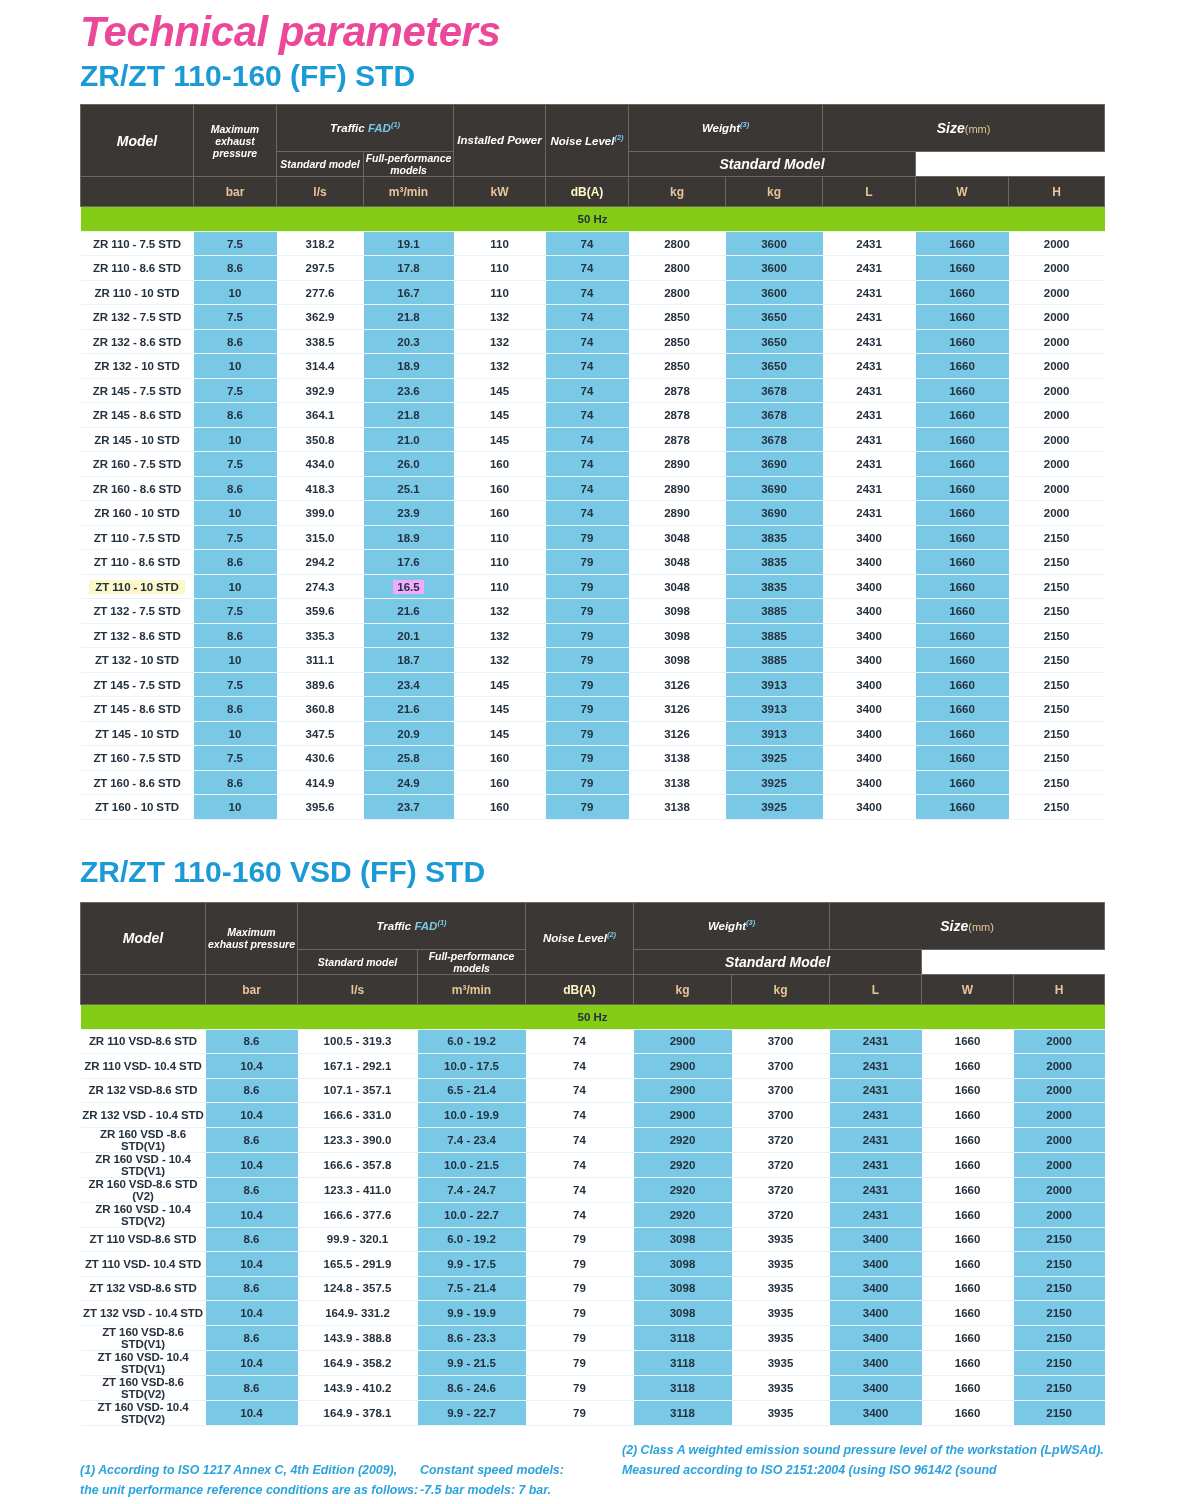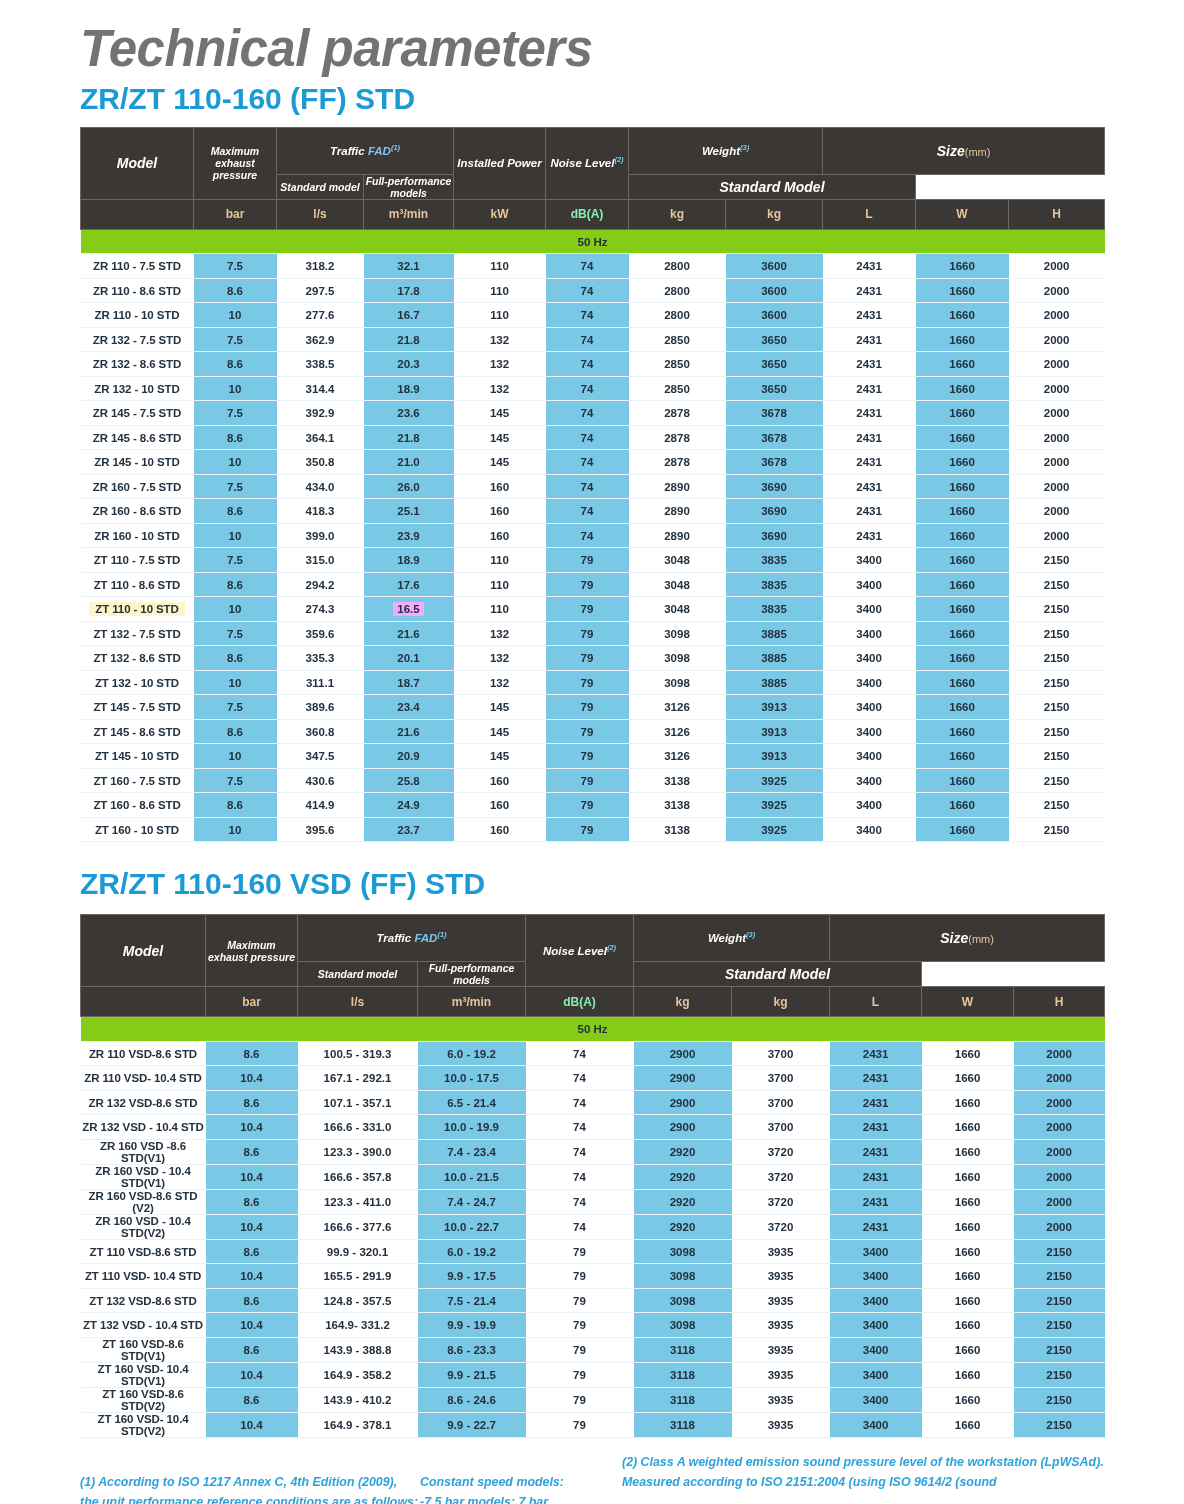--- a/index.html
+++ b/index.html
@@ -8,36 +8,36 @@
     width: 1184px; height: 1504px;
     background: #ffffff;
     font-family: "Liberation Sans", sans-serif;
     color: #1d2b3a;
     overflow: hidden;
   }
   .page { padding: 0 80px; position: relative; }
 
   
   .doc-title {
-    font-size: 51px;
+    font-size: 42px;
     font-style: italic;
     font-weight: bold;
-    color: #737373;
+    color: #ec4899;
     letter-spacing: -0.5px;
-    margin: 20px 0 0 0;
+    margin: 8px 0 0 0;
     line-height: 1.15;
   }
   .section-title {
     font-size: 30px;
     font-weight: bold;
     color: #1b9ad6;
     margin: 2px 0 10px 0;
     line-height: 1.2;
   }
-  .section-title.second { margin-top: 24px; margin-bottom: 12px; }
+  .section-title.second { margin-top: 34px; margin-bottom: 12px; }
 
   
   table.spec {
     border-collapse: collapse;
     width: 1024px;
     table-layout: fixed;
     font-size: 11.5px;
   }
   table.spec th, table.spec td {
     padding: 0;
@@ -54,21 +54,21 @@
     font-size: 11.5px;
     line-height: 1.15;
     padding: 3px 2px;
   }
   .hd th.tall { height: 47px; text-align: center; }
   .hd th.model-cell { font-size: 14px; }
   .hd th.sz { font-size: 14px; }
   .hd th.small { font-size: 10.5px; }
   .units th {
     background: #3b3734;
-    color: #86efac;
+    color: #fef9c3;
     border: 1px solid #6d6762;
     font-weight: bold;
     font-style: normal;
     font-size: 12px;
     height: 30px;
   }
   .units th.warm { color: #e8c49a; }
   .fad-blue { color: #7cc8ea; }
   .sup { font-size: 7.5px; vertical-align: super; color:#7cc8ea; }
   .mm-small { font-size: 11px; font-style: normal; font-weight: normal; color:#e8c49a;}
@@ -182,21 +182,21 @@
       </tr>
     </thead>
     <tbody class="body">
       <tr>
         <td class="freq" colspan="11">50 Hz</td>
       </tr>
     <tr>
           <td class="model">ZR 110 - 7.5 STD</td>
           <td class="tint">7.5</td>
           <td>318.2</td>
-          <td class="tint">32.1</td>
+          <td class="tint">19.1</td>
           <td>110</td>
           <td class="tint">74</td>
           <td>2800</td>
           <td class="tint">3600</td>
           <td>2431</td>
           <td class="tint">1660</td>
           <td>2000</td>
         </tr>
         <tr>
           <td class="model">ZR 110 - 8.6 STD</td>

